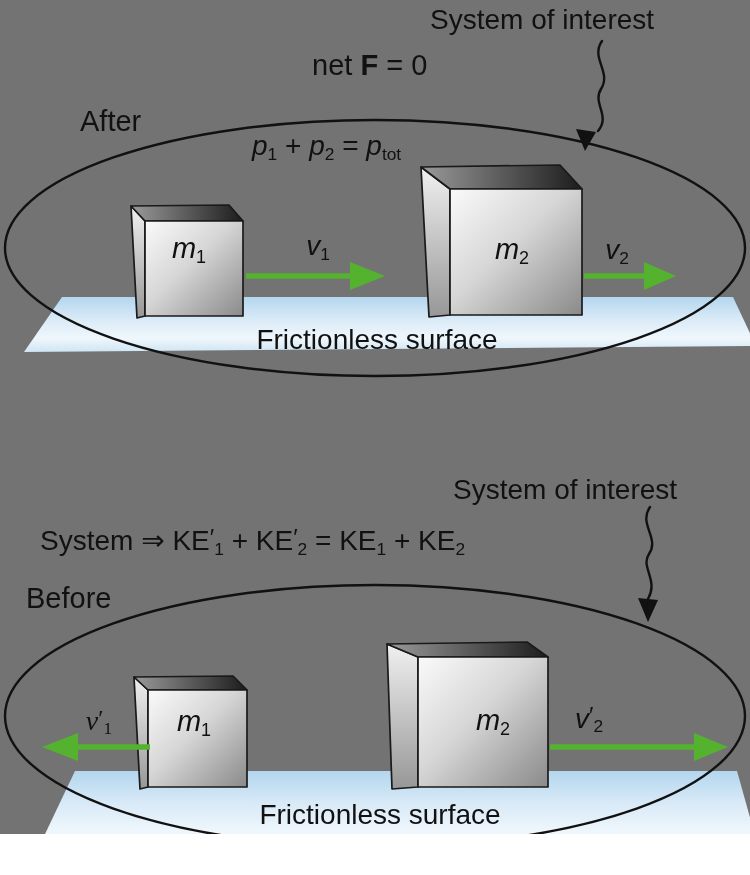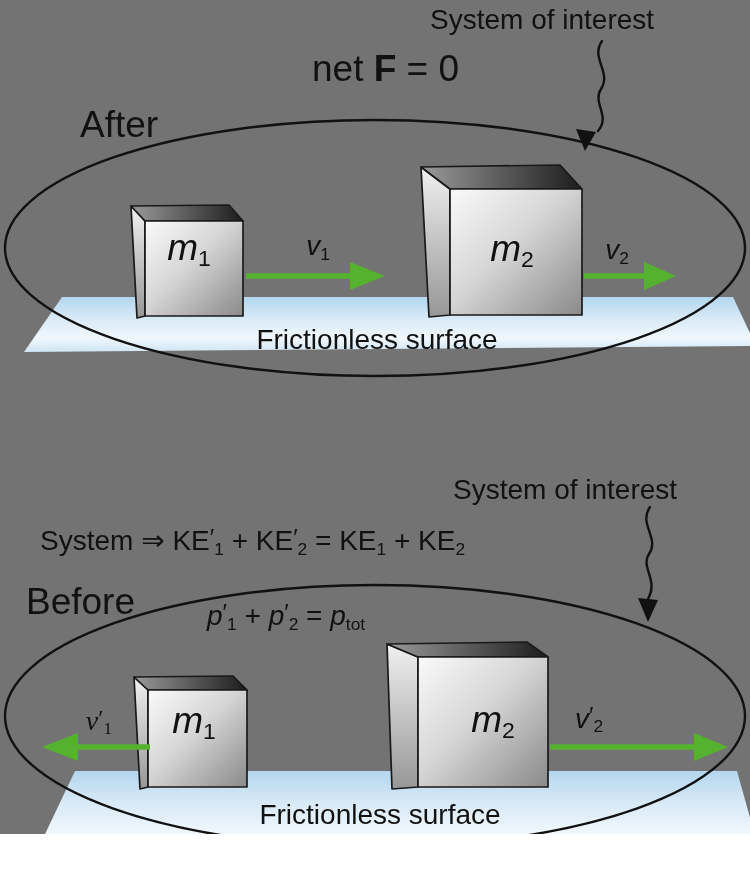--- a/index.html
+++ b/index.html
@@ -4,21 +4,21 @@
 <style>
   html,body{margin:0;padding:0;background:#ffffff;}
   .stage{
     position:relative;width:750px;height:834px;background:#737373;overflow:hidden;
     font-family:"Liberation Sans","DejaVu Sans",sans-serif;color:#111;
   }
   .stage svg{position:absolute;left:0;top:0;}
   .txt{position:absolute;white-space:nowrap;line-height:1.05;}
   .c{transform:translate(-50%,-50%);}
   .f28{font-size:28px;}
-  .f29{font-size:37px;text-align:right;}
+  .f29{font-size:29px;text-align:right;}
   .it{font-style:italic;}
   .bd{font-weight:bold;}
   .sb{font-size:.62em;vertical-align:-.26em;}
   .pr{font-size:.85em;vertical-align:.18em;}
 </style>
 </head>
 <body>
 
 <div class="stage">
 
@@ -111,38 +111,38 @@
       <polygon points="638,598 658,600 648,622" fill="#111"></polygon>
     </g>
   </svg>
 
   <div class="txt f28" style="left:430px;top:5px;">System of interest</div>
 
   <div class="txt f29" style="left:312px;top:50px;"><span>net </span><span class="bd">F</span><span> = 0</span></div>
 
   <div class="txt f29" style="left:80px;top:106px;">After</div>
 
+  <div class="txt f28" style="left:252px;top:131px;"><span class="it">p</span><span class="sb">1</span><span> + </span><span class="it">p</span><span class="sb">2</span><span> = </span><span class="it">p</span><span class="sb">tot</span></div>
 
   <div class="txt f29 c" style="left:189px;top:250px;"><span class="it">m</span><span class="sb">1</span></div>
 
   <div class="txt f28 c" style="left:318px;top:247px;text-align:center;"><span class="it">v</span><span class="sb">1</span></div>
 
   <div class="txt f29 c" style="left:512px;top:251px;"><span class="it">m</span><span class="sb">2</span></div>
 
   <div class="txt f28 c" style="left:617px;top:251px;"><span class="it">v</span><span class="sb">2</span></div>
 
   <div class="txt f28 c" style="left:377px;top:340px;">Frictionless surface</div>
 
   <div class="txt f28" style="left:453px;top:475px;">System of interest</div>
 
   <div class="txt f28" style="left:40px;top:525px;"><span>System </span><span>⇒</span><span> KE</span><span class="pr">′</span><span class="sb">1</span><span> + KE</span><span class="pr">′</span><span class="sb">2</span><span> = KE</span><span class="sb">1</span><span> + KE</span><span class="sb">2</span></div>
 
   <div class="txt f29" style="left:26px;top:583px;">Before</div>
 
-  <div class="txt f28" style="left:207px;top:600px;"><span class="it">p</span><span class="pr">′</span><span class="sb">1</span><span> + </span><span class="it">p</span><span class="pr">′</span><span class="sb">2</span><span> = </span><span class="it">p</span><span class="sb">tot</span></div>
 
   <div class="txt f28 c" style="left:99px;top:722px;font-family:Liberation Serif, serif;"><span class="it">v</span><span class="pr">′</span><span class="sb">1</span></div>
 
   <div class="txt f29 c" style="left:194px;top:723px;"><span class="it">m</span><span class="sb">1</span></div>
 
   <div class="txt f29 c" style="left:493px;top:722px;"><span class="it">m</span><span class="sb">2</span></div>
 
   <div class="txt f28 c" style="left:589px;top:719px;"><span class="it">v</span><span class="pr">′</span><span class="sb">2</span></div>
 
   <div class="txt f28 c" style="left:380px;top:815px;">Frictionless surface</div>

